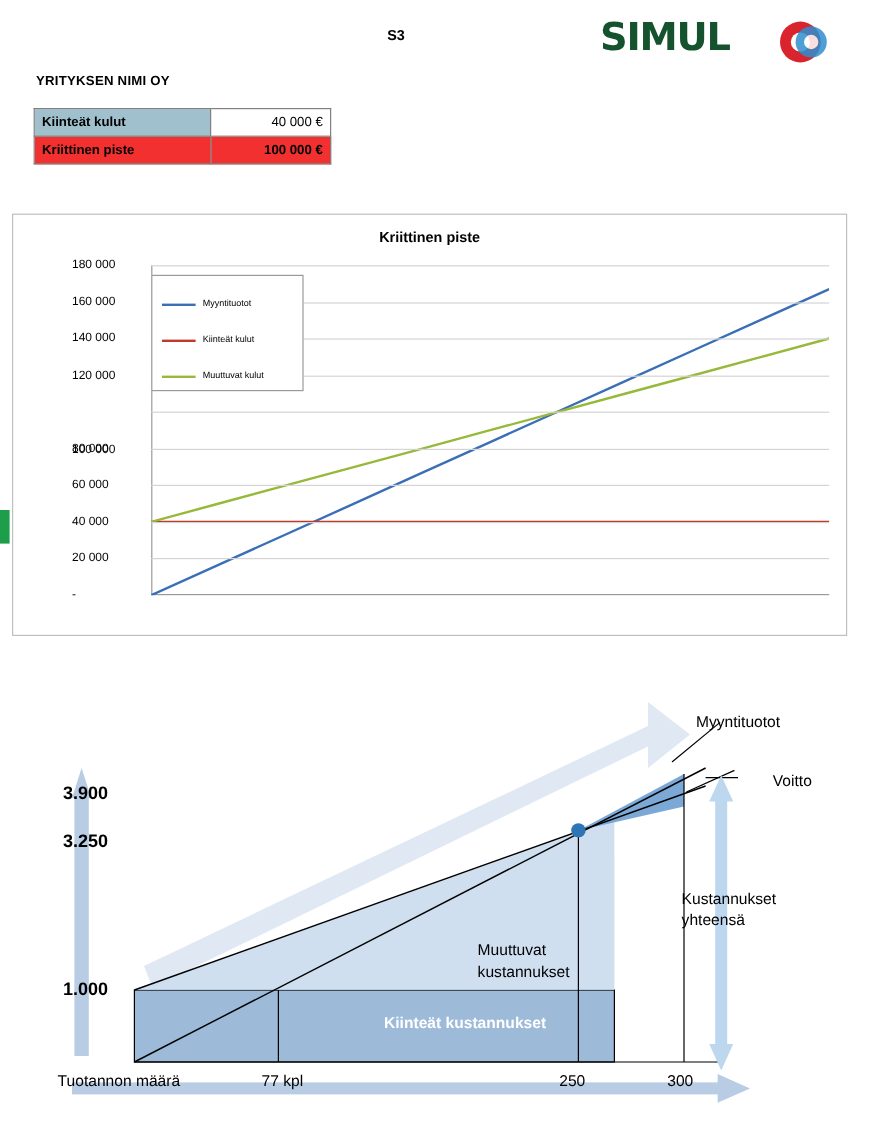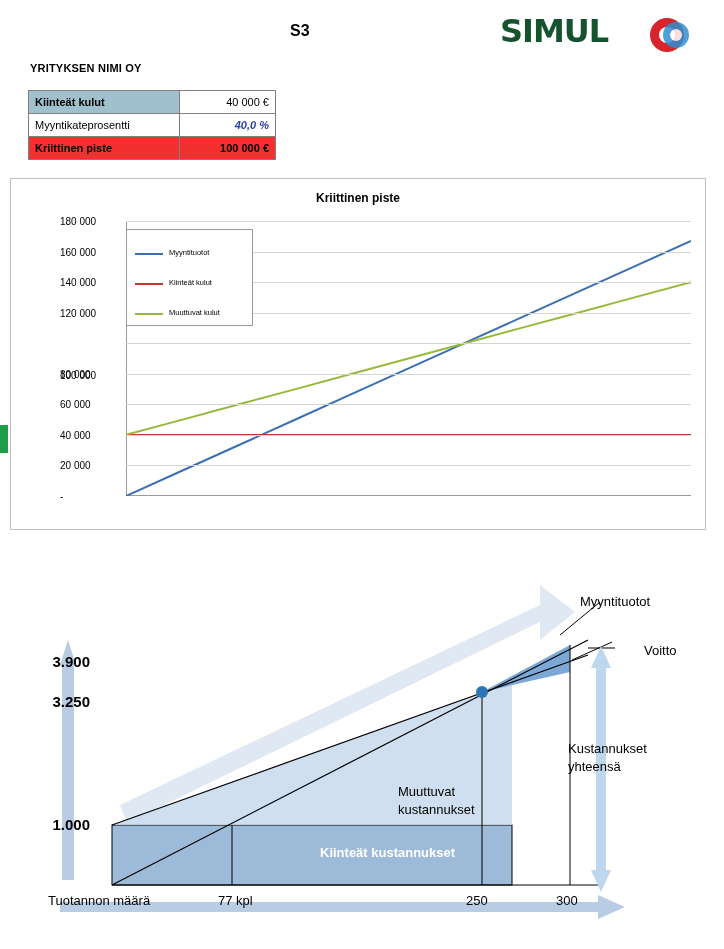--- a/index.html
+++ b/index.html
@@ -16,22 +16,22 @@
   
   .hdr-title{
     position:absolute;left:30px;top:18px;width:180px;
     font-size:11px;font-weight:bold;line-height:1.35;letter-spacing:.2px;
   }
   .hdr-company{
     position:absolute;left:30px;top:62px;width:220px;
     font-size:11px;font-weight:bold;letter-spacing:.2px;
   }
   .hdr-code{
-    position:absolute;left:290px;top:22px;width:80px;
-    font-size:16px;font-weight:bold;
+    position:absolute;left:290px;top:22px;width:80px;text-align:center;
+    font-size:12px;font-weight:bold;
   }
   
   .logo{position:absolute;left:500px;top:10px;width:195px;height:52px;}
   .logo-text{
     font-family:"DejaVu Sans", sans-serif;
     font-size:32px;font-weight:bold;letter-spacing:-1px;color:#14532d;
     position:absolute;left:0;top:2px;
   }
   .logo-o{
     position:absolute;left:150px;top:8px;width:34px;height:34px;border-radius:50%;
@@ -130,24 +130,20 @@
     <div class="logo-text">SIMUL</div>
     <div class="logo-o"></div>
     <div class="logo-o-blue"></div>
   </div>
 
   <table class="tbl">
     <tbody>
         <tr class="r1">
       <td class="lbl">Kiinteät kulut</td>
       <td class="val">40 000 €</td>
-    </tr>
-    <tr class="r2">
-      <td class="lbl">Myyntikateprosentti</td>
-      <td class="val">40,0 %</td>
     </tr>
     <tr class="r3">
       <td class="lbl">Kriittinen piste</td>
       <td class="val">100 000 €</td>
     </tr>
   </tbody>
     </table>
 
 
   <div class="chart-panel">

